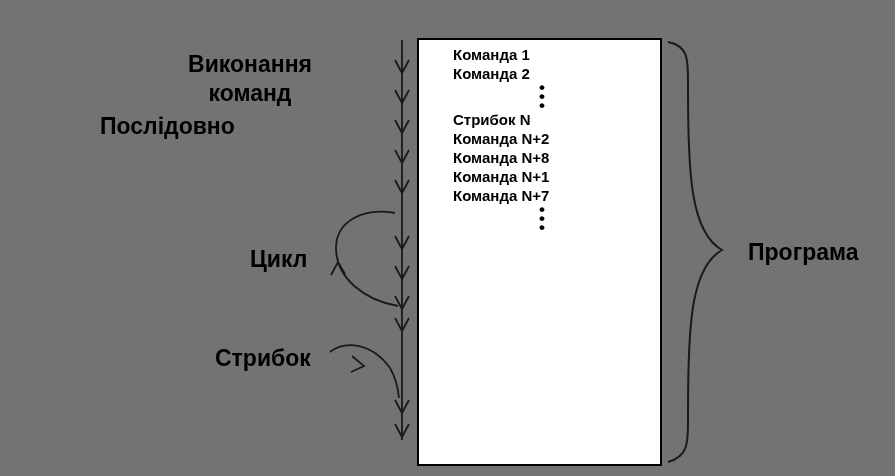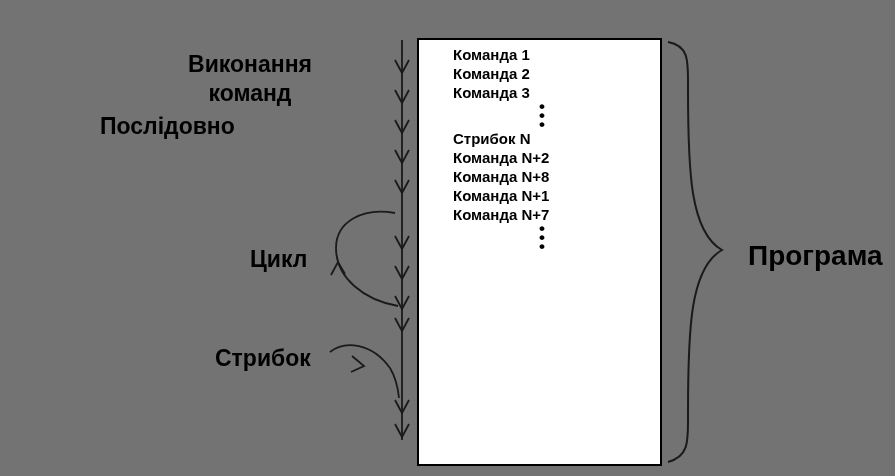--- a/index.html
+++ b/index.html
@@ -22,21 +22,21 @@
     position: absolute;
     font-weight: bold;
     color: #000000;
     white-space: nowrap;
     line-height: 1.25;
   }
   .lbl-left {
     font-size: 23px;
   }
   .lbl-right {
-    font-size: 28px;
+    font-size: 23px;
   }
   #label-execute {
     left: 170px;
     top: 50px;
     text-align: center;
     width: 160px;
     white-space: normal;
   }
   #label-sequential {
     left: 100px;
@@ -114,21 +114,20 @@
 
   <div class="lbl lbl-left" id="label-jump">Стрибок</div>
 
   <div class="lbl lbl-right" id="label-program">Програма</div>
 
   <div id="instr-box"></div>
 
   <div id="instr-list">
     <span class="instr">Команда 1</span>
     <span class="instr">Команда 2</span>
-    <span class="instr">Команда 3</span>
     <span class="dots">
       <span>•</span>
       <span>•</span>
       <span>•</span>
     </span>
     <span class="instr">Стрибок N</span>
     <span class="instr">Команда N+2</span>
     <span class="instr">Команда N+8</span>
     <span class="instr">Команда N+1</span>
     <span class="instr">Команда N+7</span>

